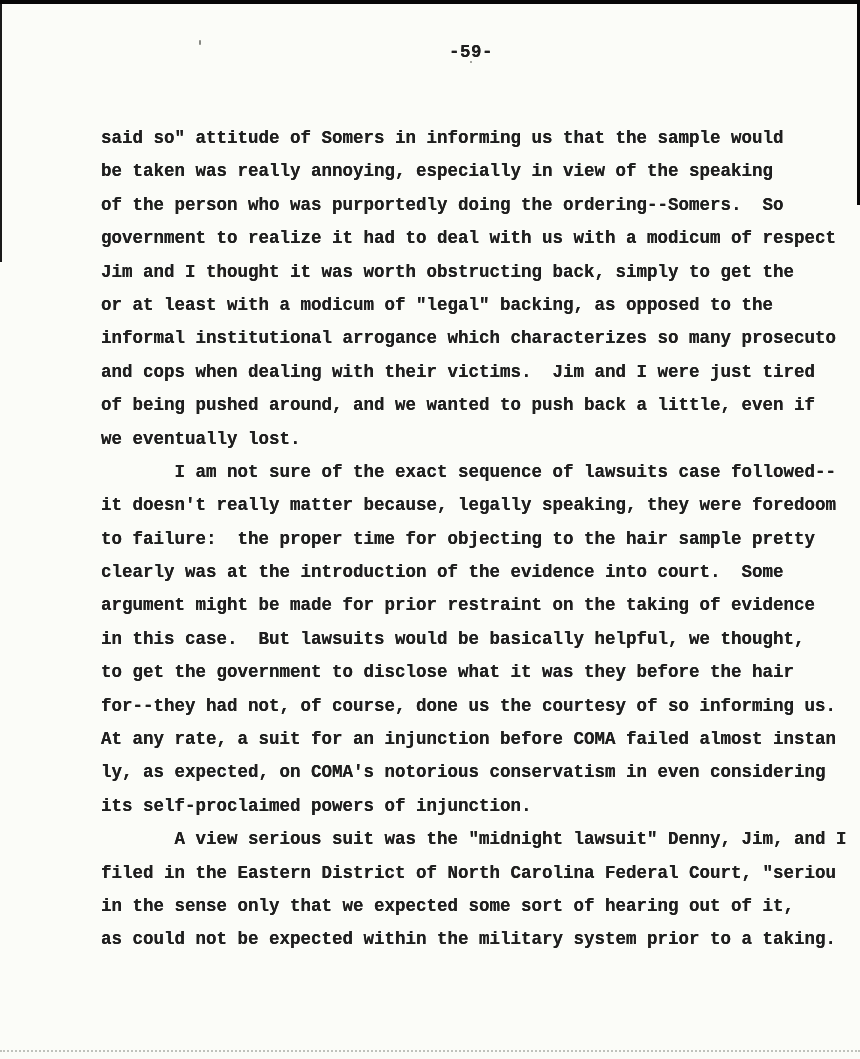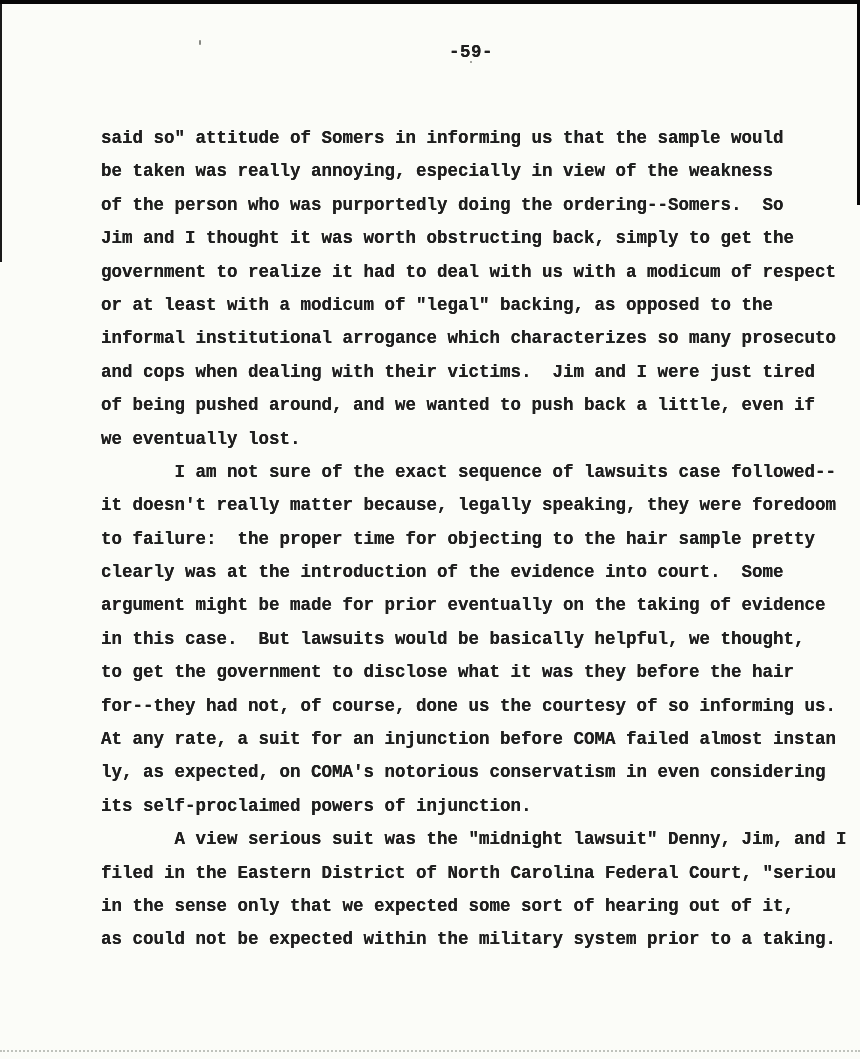--- a/index.html
+++ b/index.html
@@ -73,36 +73,36 @@
   <div class="scan-edge-right"></div>
   <div class="scan-bottom-line"></div>
   <div class="scan-speck-1"></div>
   <div class="scan-speck-2"></div>
 
   <div class="page-number">-59-</div>
 
   <div class="doc-body">
       <div>
         <div class="line">said so" attitude of Somers in informing us that the sample would</div>
-        <div class="line">be taken was really annoying, especially in view of the weakness</div>
+        <div class="line">be taken was really annoying, especially in view of the speaking</div>
         <div class="line">of the person who was purportedly doing the ordering--Somers.  So</div>
+        <div class="line">government to realize it had to deal with us with a modicum of respect</div>
         <div class="line">Jim and I thought it was worth obstructing back, simply to get the</div>
-        <div class="line">government to realize it had to deal with us with a modicum of respect</div>
         <div class="line">or at least with a modicum of "legal" backing, as opposed to the</div>
         <div class="line">informal institutional arrogance which characterizes so many prosecuto</div>
         <div class="line">and cops when dealing with their victims.  Jim and I were just tired</div>
         <div class="line">of being pushed around, and we wanted to push back a little, even if</div>
         <div class="line">we eventually lost.</div>
       </div>
       <div>
         <div class="line">       I am not sure of the exact sequence of lawsuits case followed--</div>
         <div class="line">it doesn't really matter because, legally speaking, they were foredoom</div>
         <div class="line">to failure:  the proper time for objecting to the hair sample pretty</div>
         <div class="line">clearly was at the introduction of the evidence into court.  Some</div>
-        <div class="line">argument might be made for prior eventually on the taking of evidence</div>
+        <div class="line">argument might be made for prior restraint on the taking of evidence</div>
         <div class="line">in this case.  But lawsuits would be basically helpful, we thought,</div>
         <div class="line">to get the government to disclose what it was they before the hair</div>
         <div class="line">for--they had not, of course, done us the courtesy of so informing us.</div>
         <div class="line">At any rate, a suit for an injunction before COMA failed almost instan</div>
         <div class="line">ly, as expected, on COMA's notorious conservatism in even considering</div>
         <div class="line">its self-proclaimed powers of injunction.</div>
       </div>
       <div>
         <div class="line">       A view serious suit was the "midnight lawsuit" Denny, Jim, and I</div>
         <div class="line">filed in the Eastern District of North Carolina Federal Court, "seriou</div>

